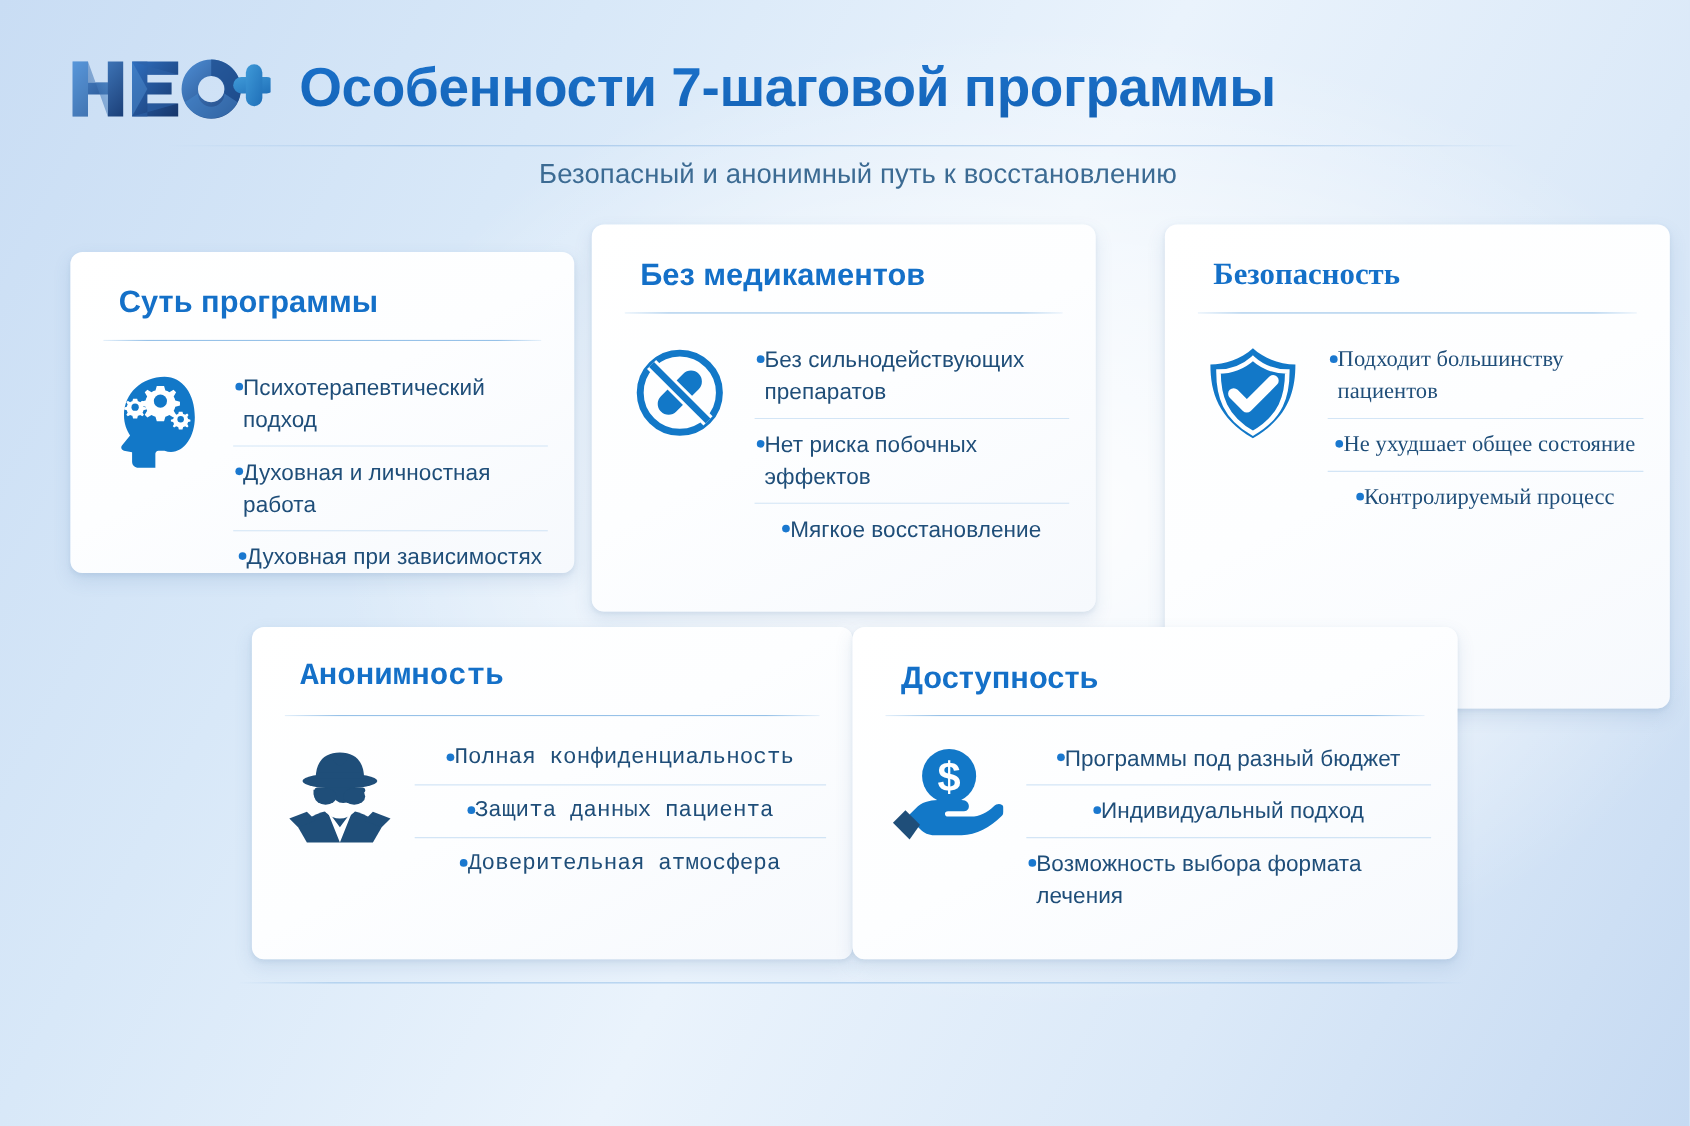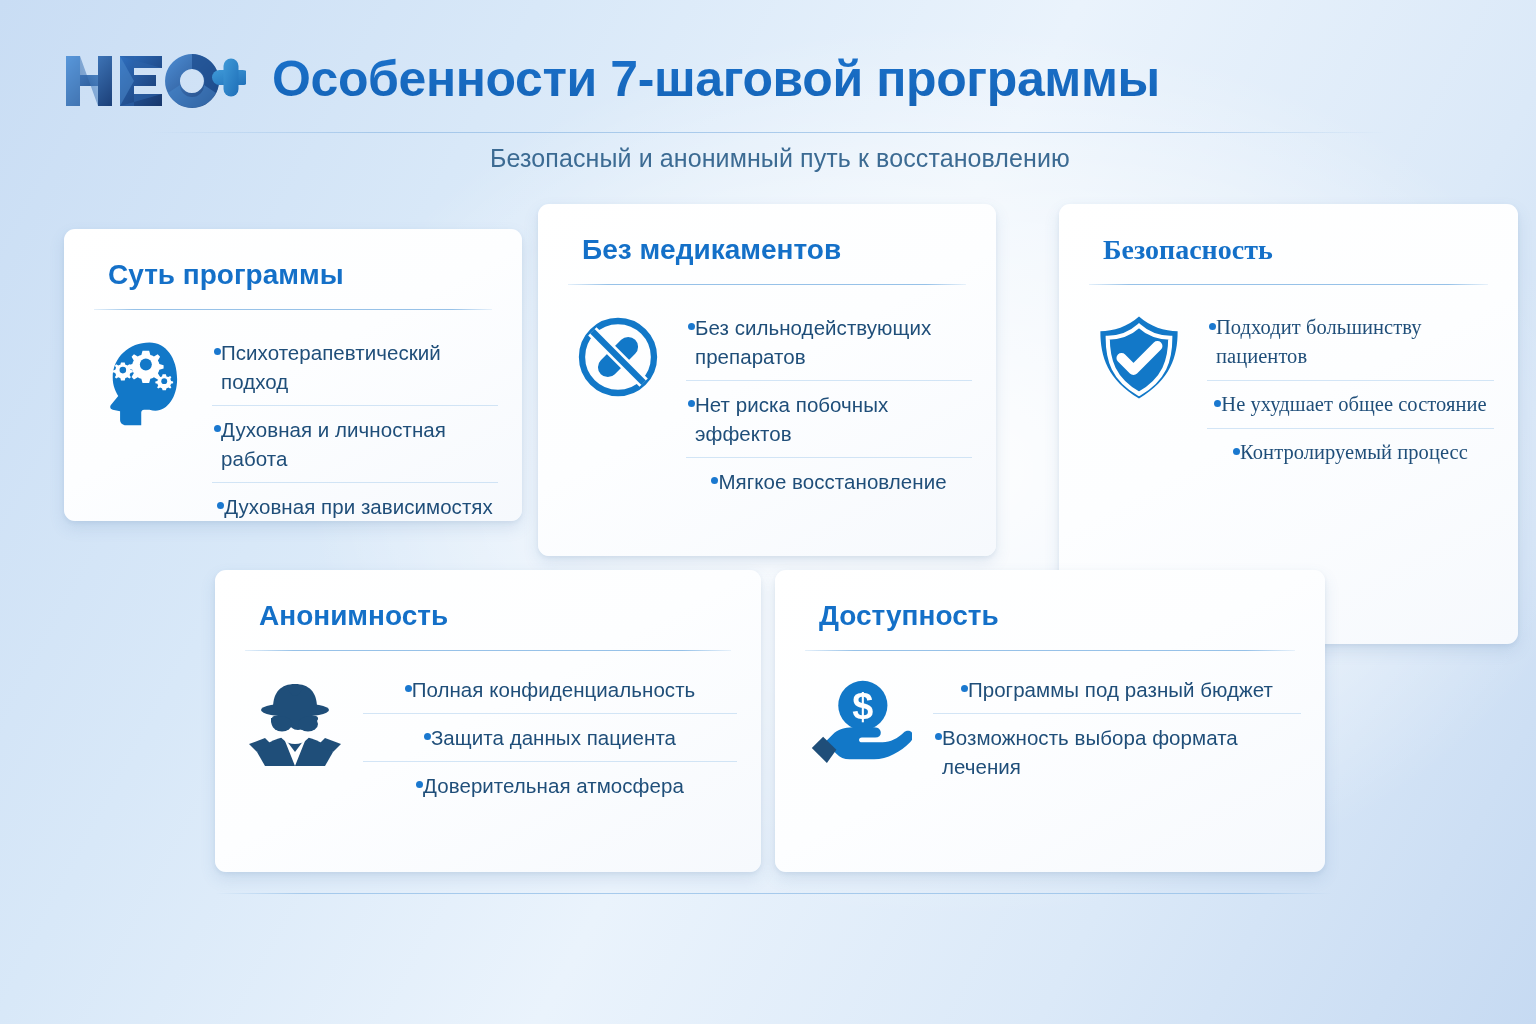--- a/index.html
+++ b/index.html
@@ -152,21 +152,21 @@
     font-size: 20.5px;
     line-height: 29px;
     color: #1f4e79;
     letter-spacing: 0.05px;
   }
 
   
   #card-0 { left: 64px;   top: 204px; width: 458px; height: 292px; margin-top: 25px; }
   #card-1 { left: 538px;  top: 204px; width: 458px; height: 352px; padding-left: 32px; }
   #card-2 { left: 1059px; top: 204px; width: 459px; height: 440px; font-family: Liberation Serif, serif; }
-  #card-3 { left: 215px;  top: 570px; width: 546px; height: 302px; }
+  #card-3 { left: 229px;  top: 570px; width: 546px; height: 302px; font-family: Liberation Mono, monospace; }
   #card-4 { left: 775px;  top: 570px; width: 550px; height: 302px; }
 
   #card-3 .card-body, #card-4 .card-body { top: 92px; }
   #card-3 .bullet-text, #card-4 .bullet-text { font-size: 20.5px; }
   #card-4 .card-icon { width: 118px; }
 
   .footer-rule {
     position: absolute;
     left: 215px;
     top: 893px;
@@ -391,20 +391,24 @@
           <path d="M16,66 L30,80 L20,94 L4,78 Z" fill="#1f4e79"></path>
         </svg>
       </div>
       <div class="bullets">
         <div class="bullet-row">
           <span class="bullet-dot"></span>
           <span class="bullet-text">Программы под разный бюджет</span>
         </div>
         <div class="bullet-row">
           <span class="bullet-dot"></span>
+          <span class="bullet-text">Индивидуальный подход</span>
+        </div>
+        <div class="bullet-row">
+          <span class="bullet-dot"></span>
           <span class="bullet-text">Возможность выбора формата лечения</span>
         </div>
       </div>
     </div>
   </div>
 
   <div class="footer-rule"></div>
 </div>
 
 </body></html>

